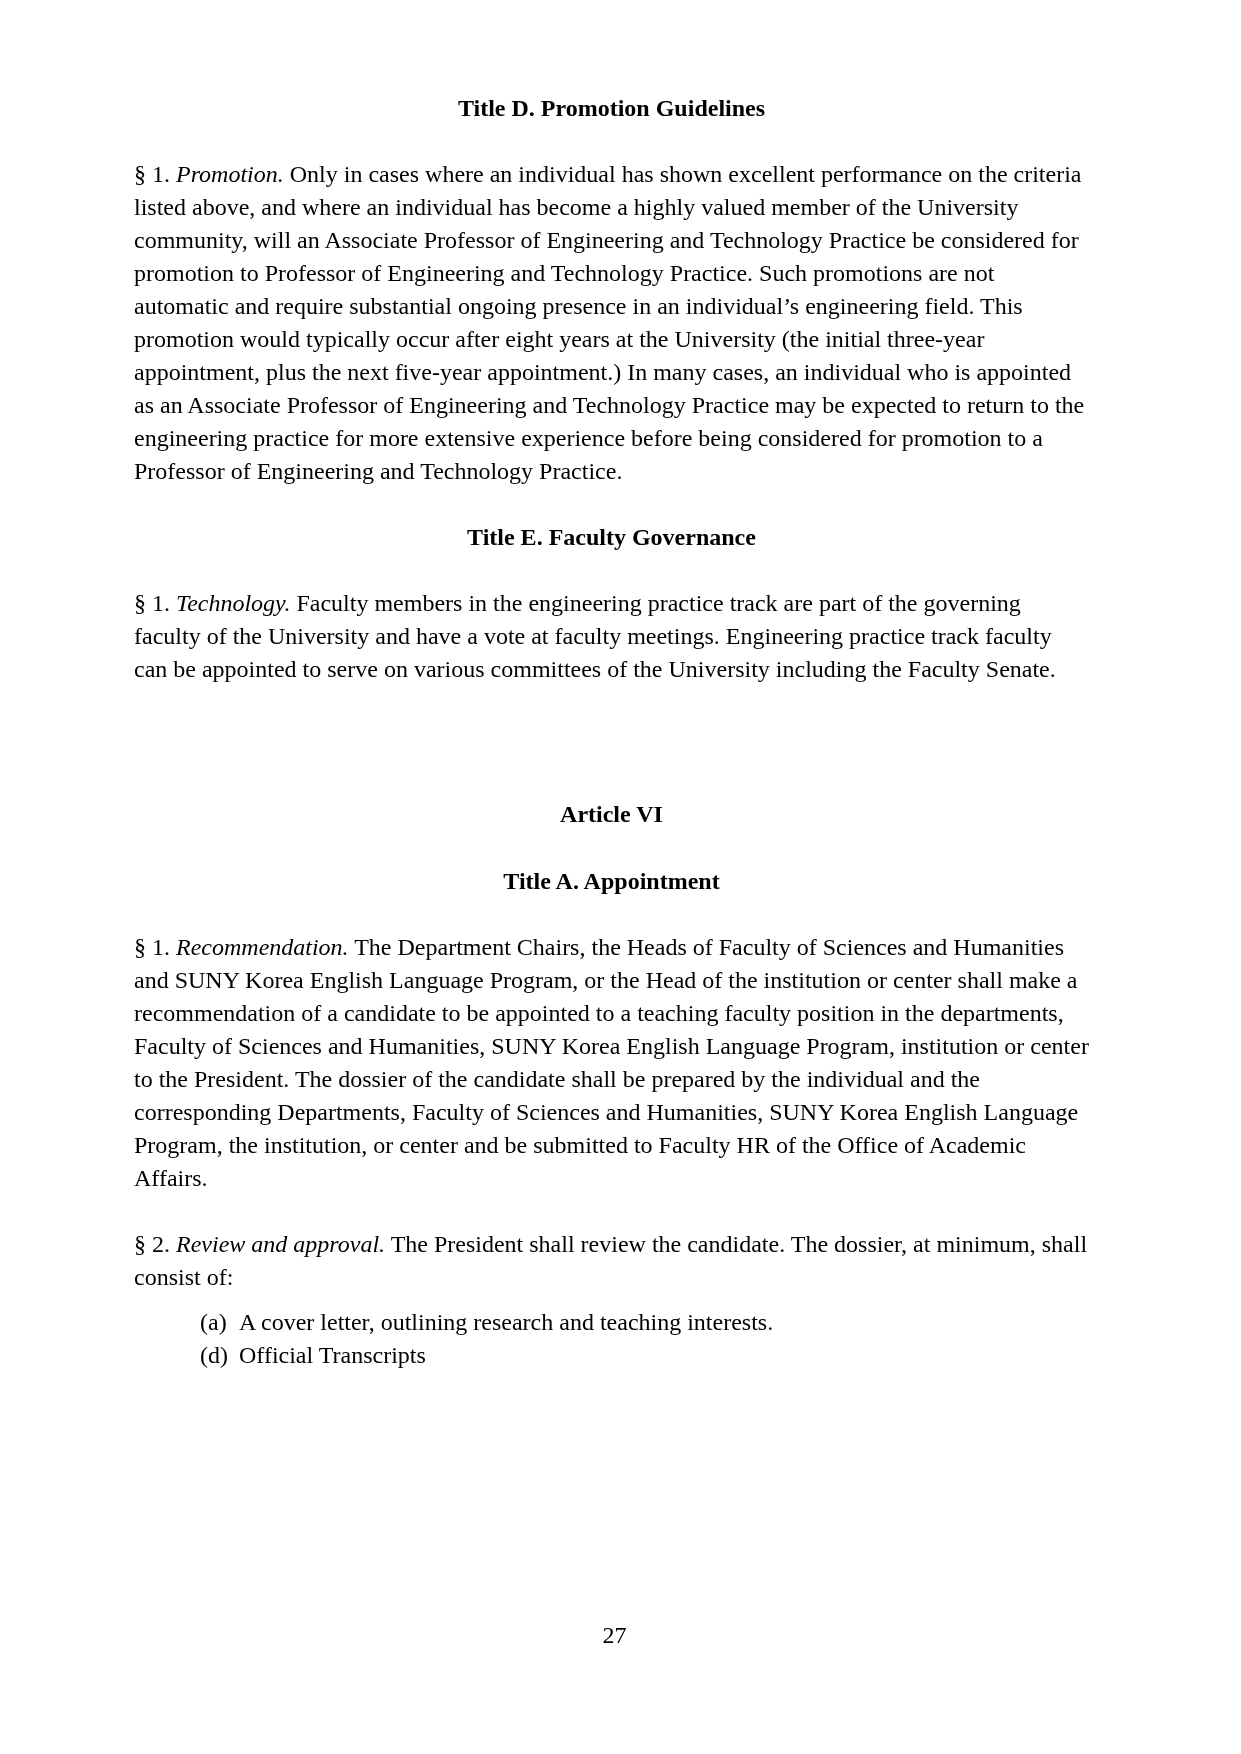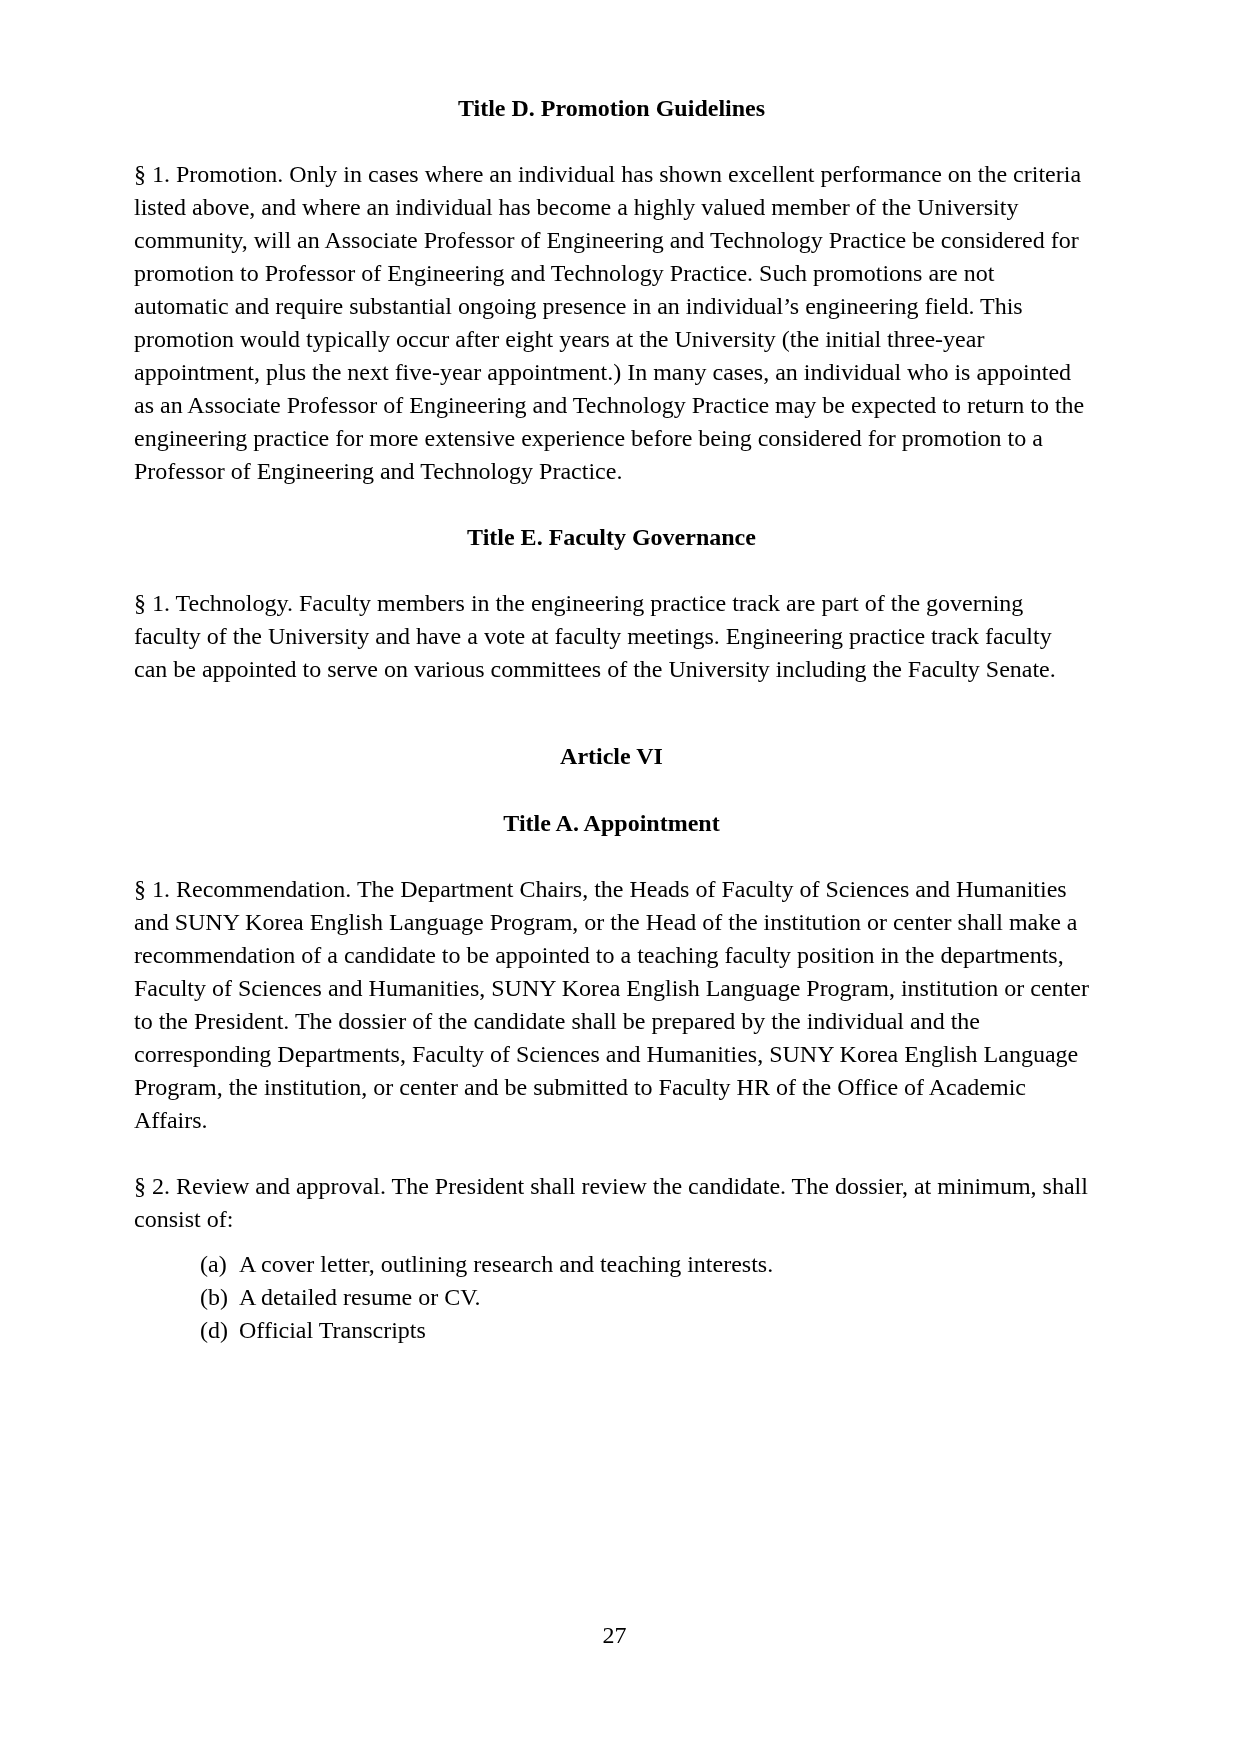--- a/index.html
+++ b/index.html
@@ -19,27 +19,27 @@
     padding: 0 152px 0 134px;
     font-size: 24px;
     line-height: 33px;
   }
   .heading {
     text-align: center;
     font-weight: bold;
   }
   #h-title-d { padding-top: 92px; }
   #h-title-e { margin-top: 33px; }
-  #h-article { margin-top: 54px; }
+  #h-article { margin-top: 112px; }
   #h-title-a { margin-top: 34px; }
   .para {
     margin: 33px 0 0 0;
     text-align: left;
   }
-  .term { }
+  .term { font-style: italic; }
   .list { margin: 12px; }
   .list-item { padding-left: 54px; }
   .li-marker {
     display: inline-block;
     min-width: 39px;
   }
   .page-number {
     position: absolute;
     top: 1619px;
     left: 0;
@@ -67,19 +67,18 @@
   </div>
 
   <div class="heading" id="h-title-a">Title A. Appointment</div>
 
   <p class="para"><span>§ 1.</span> <span class="term">Recommendation.</span> <span>The Department Chairs, the Heads of Faculty of Sciences and Humanities and SUNY Korea English Language Program, or the Head of the institution or center shall make a recommendation of a candidate to be appointed to a teaching faculty position in the departments, Faculty of Sciences and Humanities, SUNY Korea English Language Program, institution or center to the President. The dossier of the candidate shall be prepared by the individual and the corresponding Departments, Faculty of Sciences and Humanities, SUNY Korea English Language Program, the institution, or center and be submitted to Faculty HR of the Office of Academic Affairs.</span></p>
 
   <p class="para"><span>§ 2.</span> <span class="term">Review and approval.</span> <span>The President shall review the candidate. The dossier, at minimum, shall consist of:</span></p>
 
   <div class="list">
     <div class="list-item"><span class="li-marker">(a)</span><span>A cover letter, outlining research and teaching interests.</span></div>
-    <div class="list-item"><span class="li-marker">(b)</span><span>A detailed resume or CV.</span></div>
     <div class="list-item"><span class="li-marker">(d)</span><span>Official Transcripts</span></div>
   </div>
 
 </div>
 
 <div class="page-number">27</div>
 
 </body></html>

